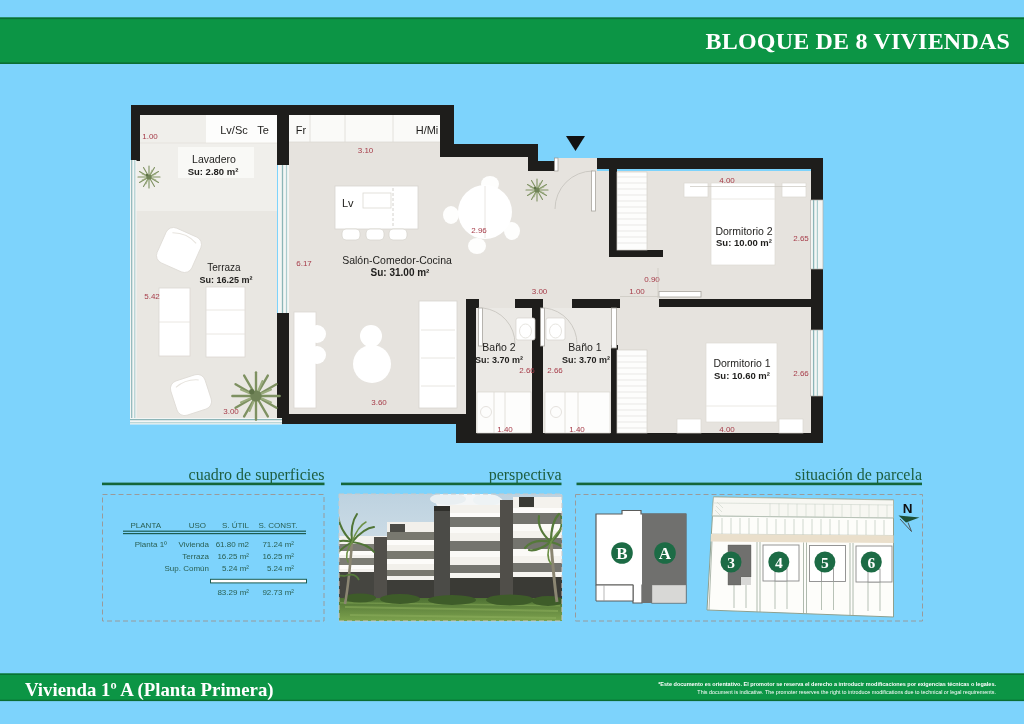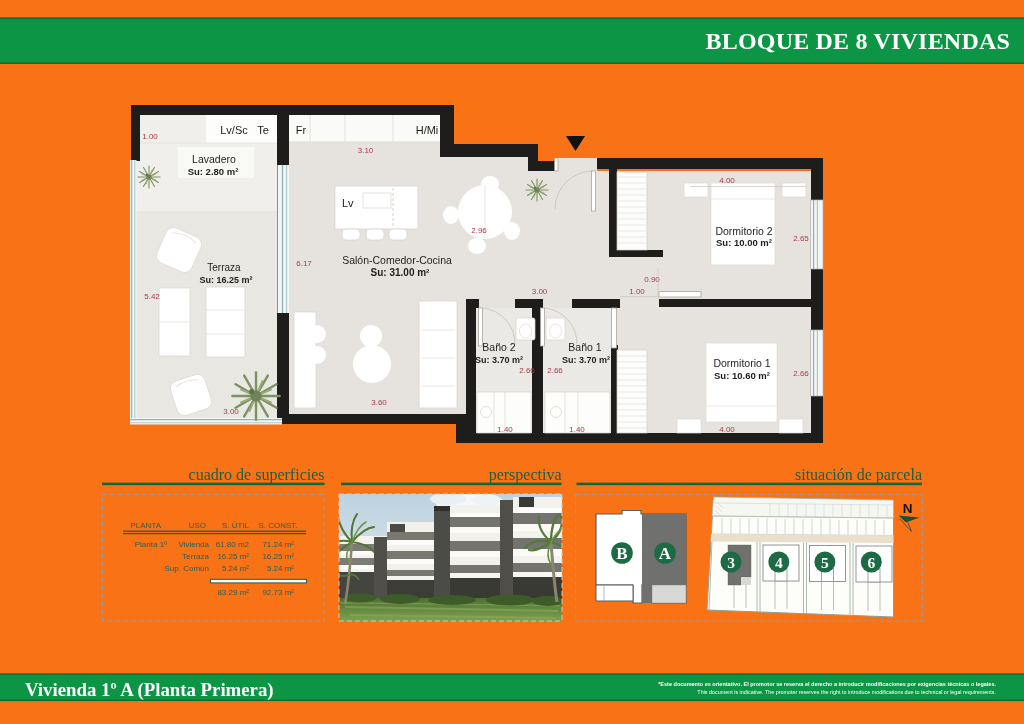--- a/index.html
+++ b/index.html
@@ -1,16 +1,16 @@
 <!DOCTYPE html>
 <html><head>
 <meta charset="utf-8">
 <style>
   html,body{margin:0;padding:0;background:#fff;}
-  .page{position:relative;width:1024px;height:724px;background:#f97316;overflow:hidden;
+  .page{position:relative;width:1024px;height:724px;background:#7dd3fc;overflow:hidden;
         font-family:"Liberation Sans", sans-serif;}
   svg text{font-family:"Liberation Sans", sans-serif;}
   svg .serif{font-family:"Liberation Serif", serif;}
 </style>
 </head>
 <body>
 <div class="page">
 <svg width="1024" height="724" viewBox="0 0 1024 724" xmlns="http://www.w3.org/2000/svg">
 <defs>
 <g id="palm">

